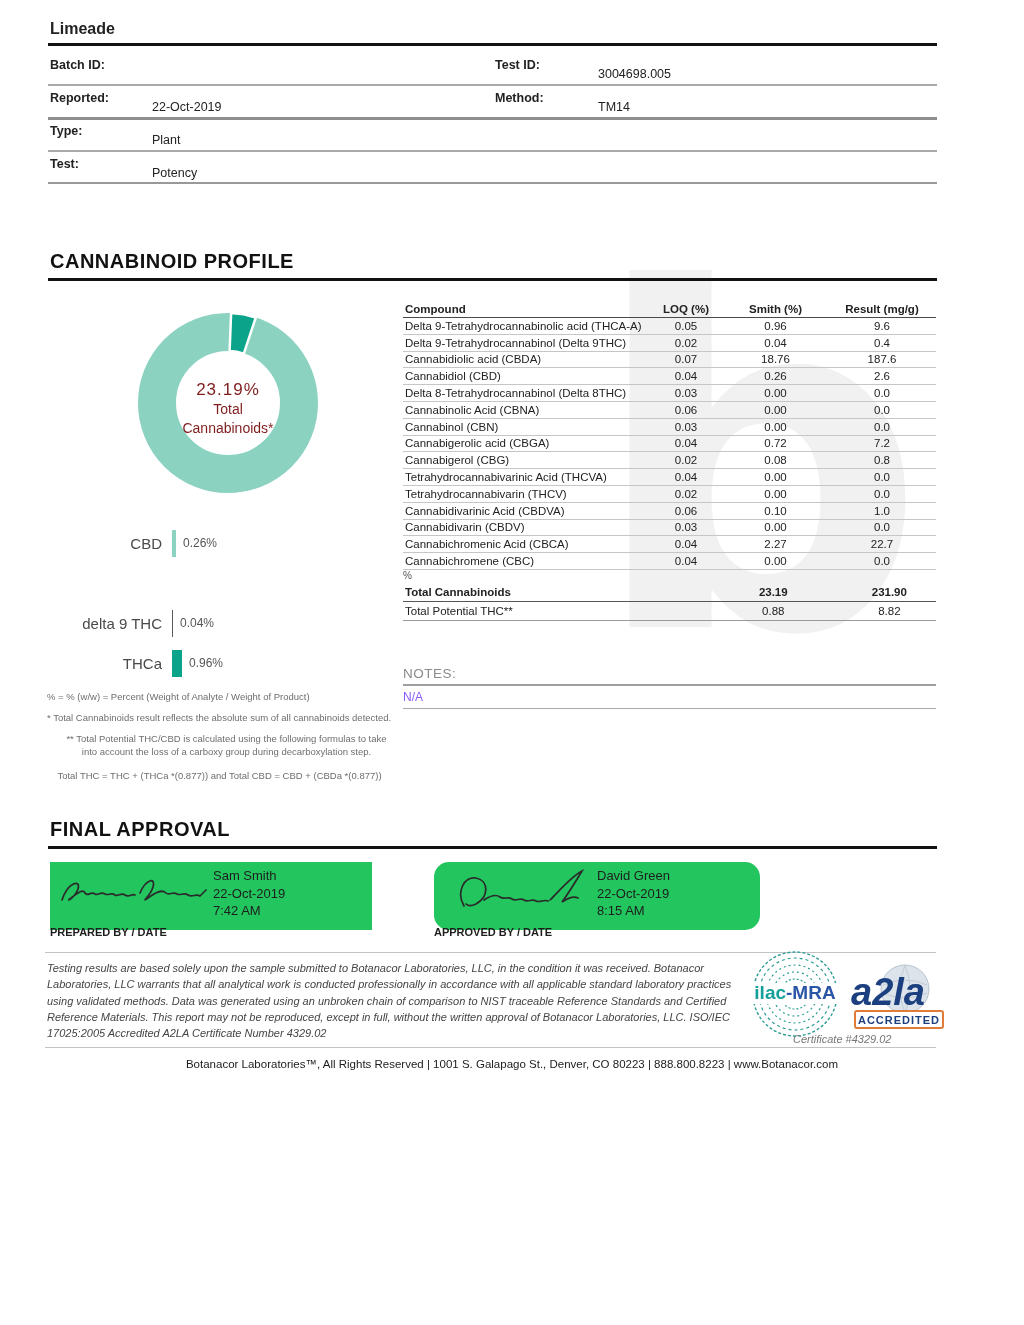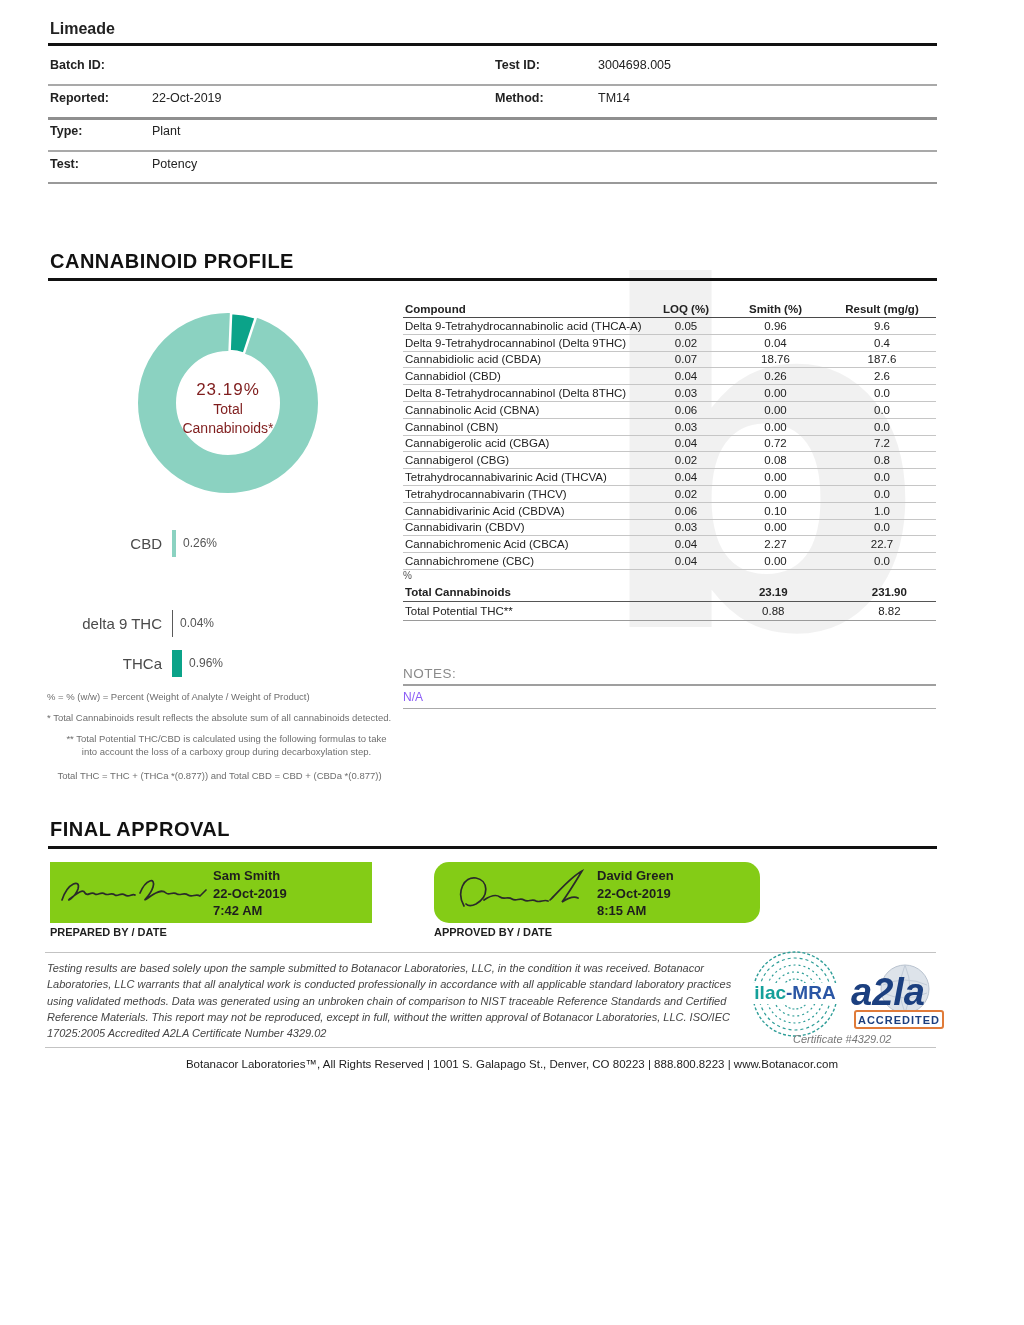--- a/index.html
+++ b/index.html
@@ -13,21 +13,21 @@
   .watermark { position:absolute; left:590px; top:230px; font-size:470px; font-weight:bold;
     color:#000; opacity:0.05; z-index:0; line-height:1; font-family:"DejaVu Sans", sans-serif; }
 
   .layer { position:absolute; inset:0; z-index:1; }
 
   
   .product-title { left:50px; top:20px; font-size:16px; font-weight:bold; }
   .rule { position:absolute; background:#111; }
   .rule-title { left:48px; top:43px; width:889px; height:3px; }
   .meta-label { font-size:12.5px; font-weight:bold; }
-  .meta-value { font-size:12.5px; }
+  .meta-value { font-size:12.5px;margin-top:9px; }
   .hline { position:absolute; height:2px; background:#a9a9a9; left:48px; width:889px; }
 
   
   .section-title { font-size:20px; font-weight:bold; letter-spacing:0.5px; color:#111; }
 
   
   .donut-center { left:130px; top:380px; width:196px; text-align:center; color:#7f1d1d; }
   .donut-center .v { font-size:17px; letter-spacing:1px; }
   .donut-center .l { font-size:14px; line-height:19px; }
 
@@ -61,21 +61,21 @@
 
   
   .notes { left:403px; top:666px; width:533px; }
   .notes-label { color:#8a8a8a; font-size:13.5px; letter-spacing:0.5px; }
   .notes-rule1 { margin-top:3px; height:1.5px; background:#9f9f9f; }
   .notes-value { font-size:12px; color:#8b5cf6; margin-top:4px; }
   .notes-rule2 { margin-top:4px; height:1px; background:#aaa; }
 
   
   .rule-approval { left:48px; top:846px; width:889px; height:3px; }
-  .sig-box { position:absolute; top:862px; height:61px; background:#84cc16;font-weight:bold; }
+  .sig-box { position:absolute; top:862px; height:68px; background:#22c55e; }
   .sig-info { position:absolute; left:163px; top:5px; font-size:13px; line-height:17.5px; color:#1e1e1e; }
   .sig-caption { position:absolute; top:926px; font-size:11px; font-weight:bold; color:#1e1e1e; }
 
   
   .disclaimer { left:45px; top:952px; width:891px; height:96px; border-top:1.5px solid #c3c3c3; border-bottom:1.5px solid #c3c3c3; }
   .disclaimer-text { position:absolute; left:2px; top:7px; width:708px; font-style:italic; font-size:11px; line-height:1.48; color:#444; }
   .cert-text { position:absolute; left:748px; top:80px; font-style:italic; font-size:11px; color:#777; }
 
   
   .footer { left:0; top:1058px; width:100%; text-align:center; font-size:11.5px; color:#1c1c1c; }

